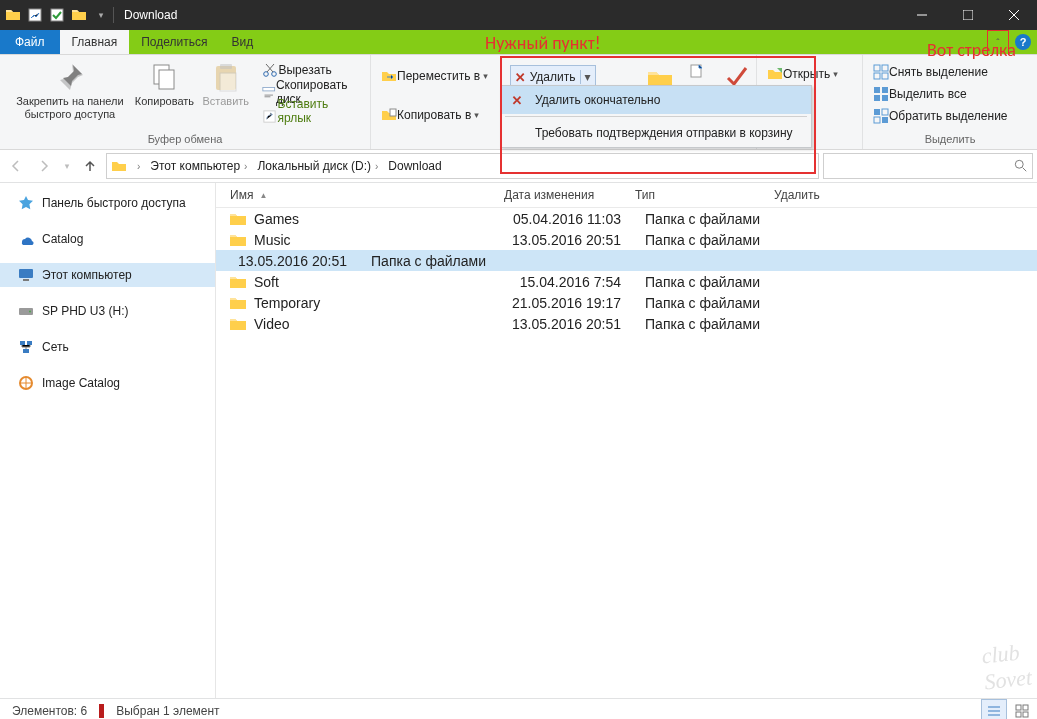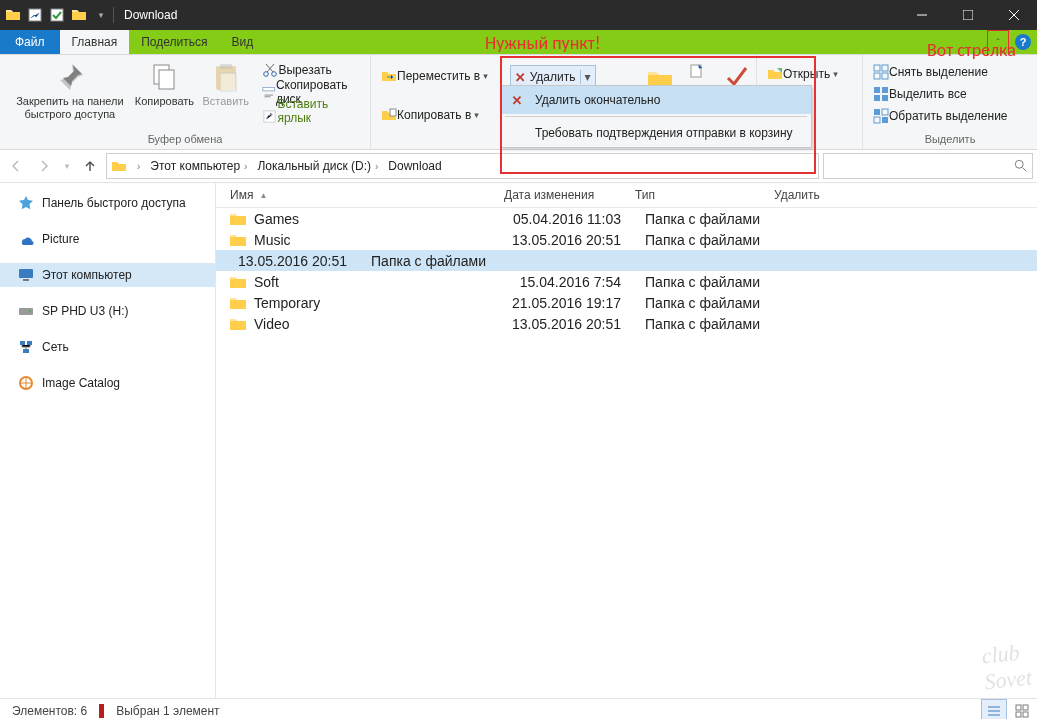--- a/index.html
+++ b/index.html
@@ -432,21 +432,21 @@
         </span>
       <span>Панель быстрого доступа</span>
     </div>
     <div class="sb-gap"></div>
     <div class="sb-item">
       <span class="sb-ico">
           <svg viewBox="0 0 16 16">
             <path fill="#2e74c4" d="M4 11a3 3 0 013-3 4 4 0 017 2 2 2 0 01-1 4H5a2.5 2.5 0 01-1-3z"></path>
           </svg>
         </span>
-      <span>Picture</span>
+      <span>Catalog</span>
     </div>
     <div class="sb-gap"></div>
     <div class="sb-item selected">
       <span class="sb-ico">
           <svg viewBox="0 0 16 16">
             <rect x="1" y="2" width="14" height="9" fill="#3a7cc2" rx="1"></rect>
             <rect x="5" y="12" width="6" height="2" fill="#7a7a7a"></rect>
           </svg>
         </span>
       <span>Этот компьютер</span>

